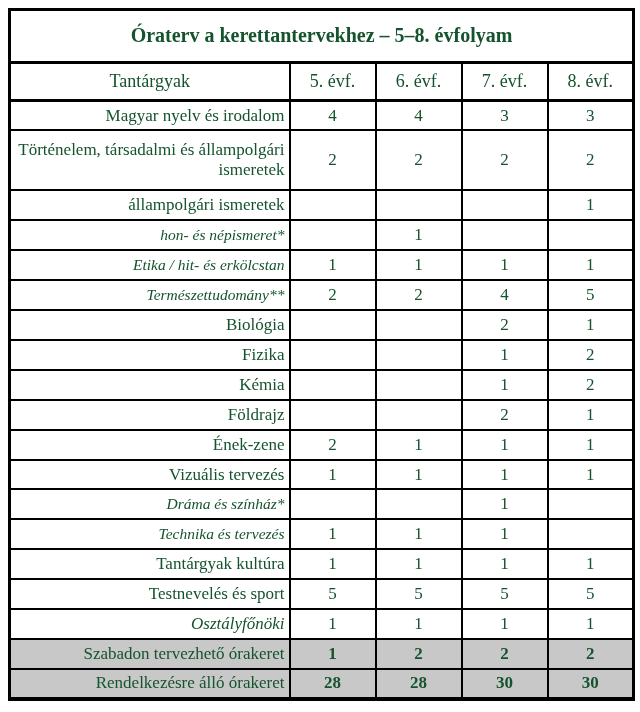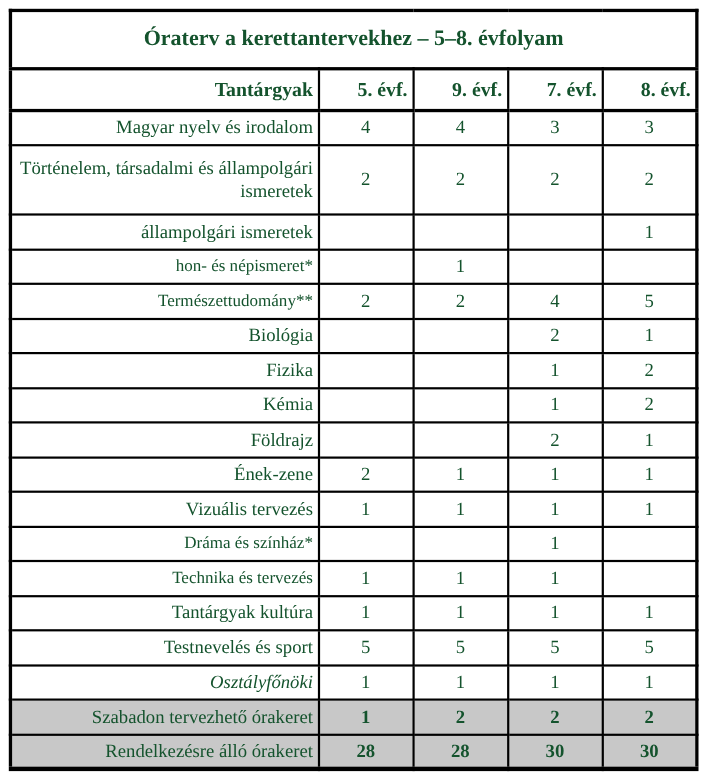--- a/index.html
+++ b/index.html
@@ -37,37 +37,38 @@
   tr.title-row th {
     height: 48px;
     font-size: 20px;
     font-weight: bold;
     text-align: center;
     border-bottom-width: 3px;
   }
   tr.header-row th {
     height: 33px;
     font-size: 18px;
-    font-weight: bold;
-    text-align: right;
+    font-weight: normal;
+    text-align: center;
     border-bottom-width: 3px;
   }
   tr.data-row {
     height: 28px;
   }
   tr.data-row td.subject {
     font-size: 17px;
     text-align: right;
   }
   tr.data-row td.hours {
     font-size: 17px;
     text-align: center;
   }
   tr.data-row.small td.subject {
     font-size: 15.5px;
+    font-style: italic;
   }
   tr.data-row.italic td.subject {
     font-style: italic;
   }
   tr.data-row.summary td {
     background: #c8c8c8;
   }
   tr.data-row.summary td.hours {
     font-weight: bold;
   }
@@ -87,21 +88,21 @@
       <col style="width:86px">
       <col style="width:86px">
     </colgroup>
     <thead>
       <tr class="title-row">
         <th colspan="5">Óraterv a kerettantervekhez – 5–8. évfolyam</th>
       </tr>
       <tr class="header-row">
         <th>Tantárgyak</th>
         <th>5. évf.</th>
-        <th>9. évf.</th>
+        <th>6. évf.</th>
         <th>7. évf.</th>
         <th>8. évf.</th>
       </tr>
     </thead>
     <tbody id="table-body">
     <tr class="data-row">
           <td class="subject">Magyar nyelv és irodalom</td>
           <td class="hours">4</td>
           <td class="hours">4</td>
           <td class="hours">3</td>
@@ -122,20 +123,27 @@
           <td class="hours">1</td>
         </tr>
         <tr class="data-row small">
           <td class="subject">hon- és népismeret*</td>
           <td class="hours"></td>
           <td class="hours">1</td>
           <td class="hours"></td>
           <td class="hours"></td>
         </tr>
         <tr class="data-row small">
+          <td class="subject">Etika / hit- és erkölcstan</td>
+          <td class="hours">1</td>
+          <td class="hours">1</td>
+          <td class="hours">1</td>
+          <td class="hours">1</td>
+        </tr>
+        <tr class="data-row small">
           <td class="subject">Természettudomány**</td>
           <td class="hours">2</td>
           <td class="hours">2</td>
           <td class="hours">4</td>
           <td class="hours">5</td>
         </tr>
         <tr class="data-row">
           <td class="subject">Biológia</td>
           <td class="hours"></td>
           <td class="hours"></td>

